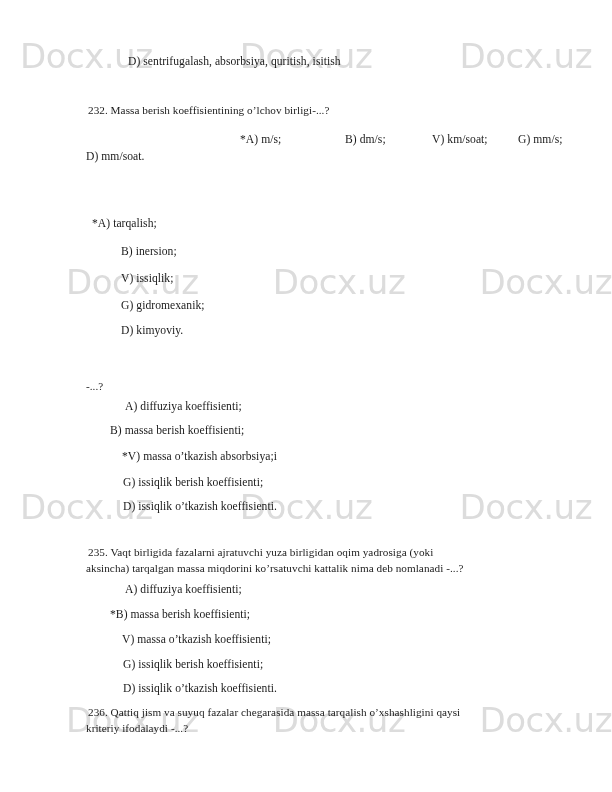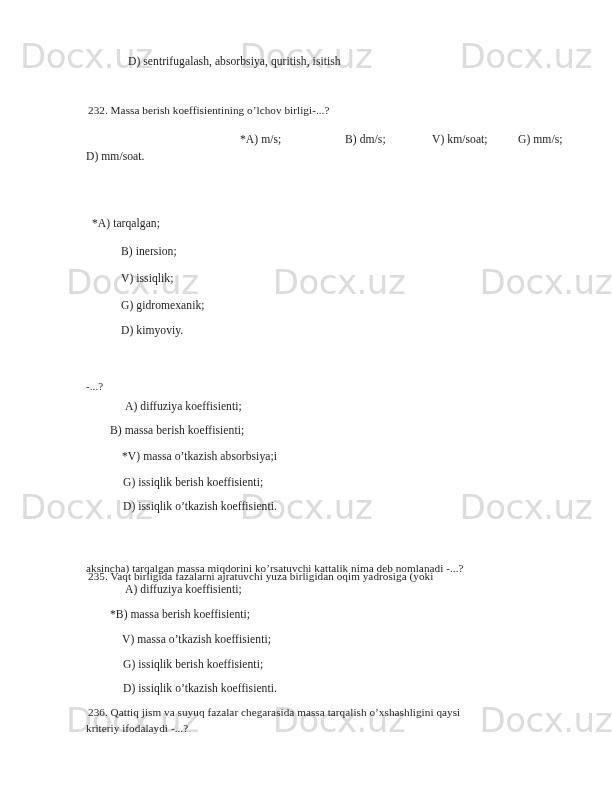--- a/index.html
+++ b/index.html
@@ -99,35 +99,35 @@
 
   <div class="line qtext" style="left:88px; top:104px;">232. Massa berish koeffisientining o’lchov birligi-...?</div>
 
   <div class="line ans-row" style="left:240px; top:133px;">*A) m/s;</div>
   <div class="line ans-row" style="left:345px; top:133px;">B) dm/s;</div>
   <div class="line ans-row" style="left:432px; top:133px;">V) km/soat;</div>
   <div class="line ans-row" style="left:518px; top:133px;">G) mm/s;</div>
   <div class="line ans-row" style="left:86px; top:150px;">D) mm/soat.</div>
 
 
-  <div class="line opt" style="left:92px; top:217px;">*A) tarqalgan;</div>
+  <div class="line opt" style="left:92px; top:217px;">*A) tarqalish;</div>
   <div class="line opt" style="left:121px; top:245px;">B) inersion;</div>
   <div class="line opt" style="left:121px; top:272px;">V) issiqlik;</div>
   <div class="line opt" style="left:121px; top:299px;">G) gidromexanik;</div>
   <div class="line opt" style="left:121px; top:324px;">D) kimyoviy.</div>
 
   <div class="line qtext" style="left:86px; top:380px;">-...?</div>
 
   <div class="line opt" style="left:125px; top:400px;">A) diffuziya koeffisienti;</div>
   <div class="line opt" style="left:110px; top:424px;">B) massa berish koeffisienti;</div>
   <div class="line opt" style="left:122px; top:450px;">*V) massa o’tkazish absorbsiya;i</div>
   <div class="line opt" style="left:123px; top:476px;">G) issiqlik berish koeffisienti;</div>
   <div class="line opt" style="left:123px; top:500px;">D) issiqlik o’tkazish koeffisienti.</div>
 
-  <div class="line qtext" style="left:88px; top:546px;margin-top:24px;">235. Vaqt birligida fazalarni ajratuvchi yuza birligidan oqim yadrosiga (yoki</div>
+  <div class="line qtext" style="left:88px; top:546px;">235. Vaqt birligida fazalarni ajratuvchi yuza birligidan oqim yadrosiga (yoki</div>
   <div class="line qtext" style="left:86px; top:562px;">aksincha) tarqalgan massa miqdorini ko’rsatuvchi kattalik nima deb nomlanadi -...?</div>
 
   <div class="line opt" style="left:125px; top:583px;">A) diffuziya koeffisienti;</div>
   <div class="line opt" style="left:110px; top:608px;">*B) massa berish koeffisienti;</div>
   <div class="line opt" style="left:122px; top:633px;">V) massa o’tkazish koeffisienti;</div>
   <div class="line opt" style="left:123px; top:658px;">G) issiqlik berish koeffisienti;</div>
   <div class="line opt" style="left:123px; top:682px;">D) issiqlik o’tkazish koeffisienti.</div>
 
   <div class="line qtext" style="left:88px; top:706px;">236.  Qattiq jism va suyuq fazalar chegarasida massa tarqalish o’xshashligini qaysi</div>
   <div class="line qtext" style="left:86px; top:722px;">kriteriy ifodalaydi -...?</div>

